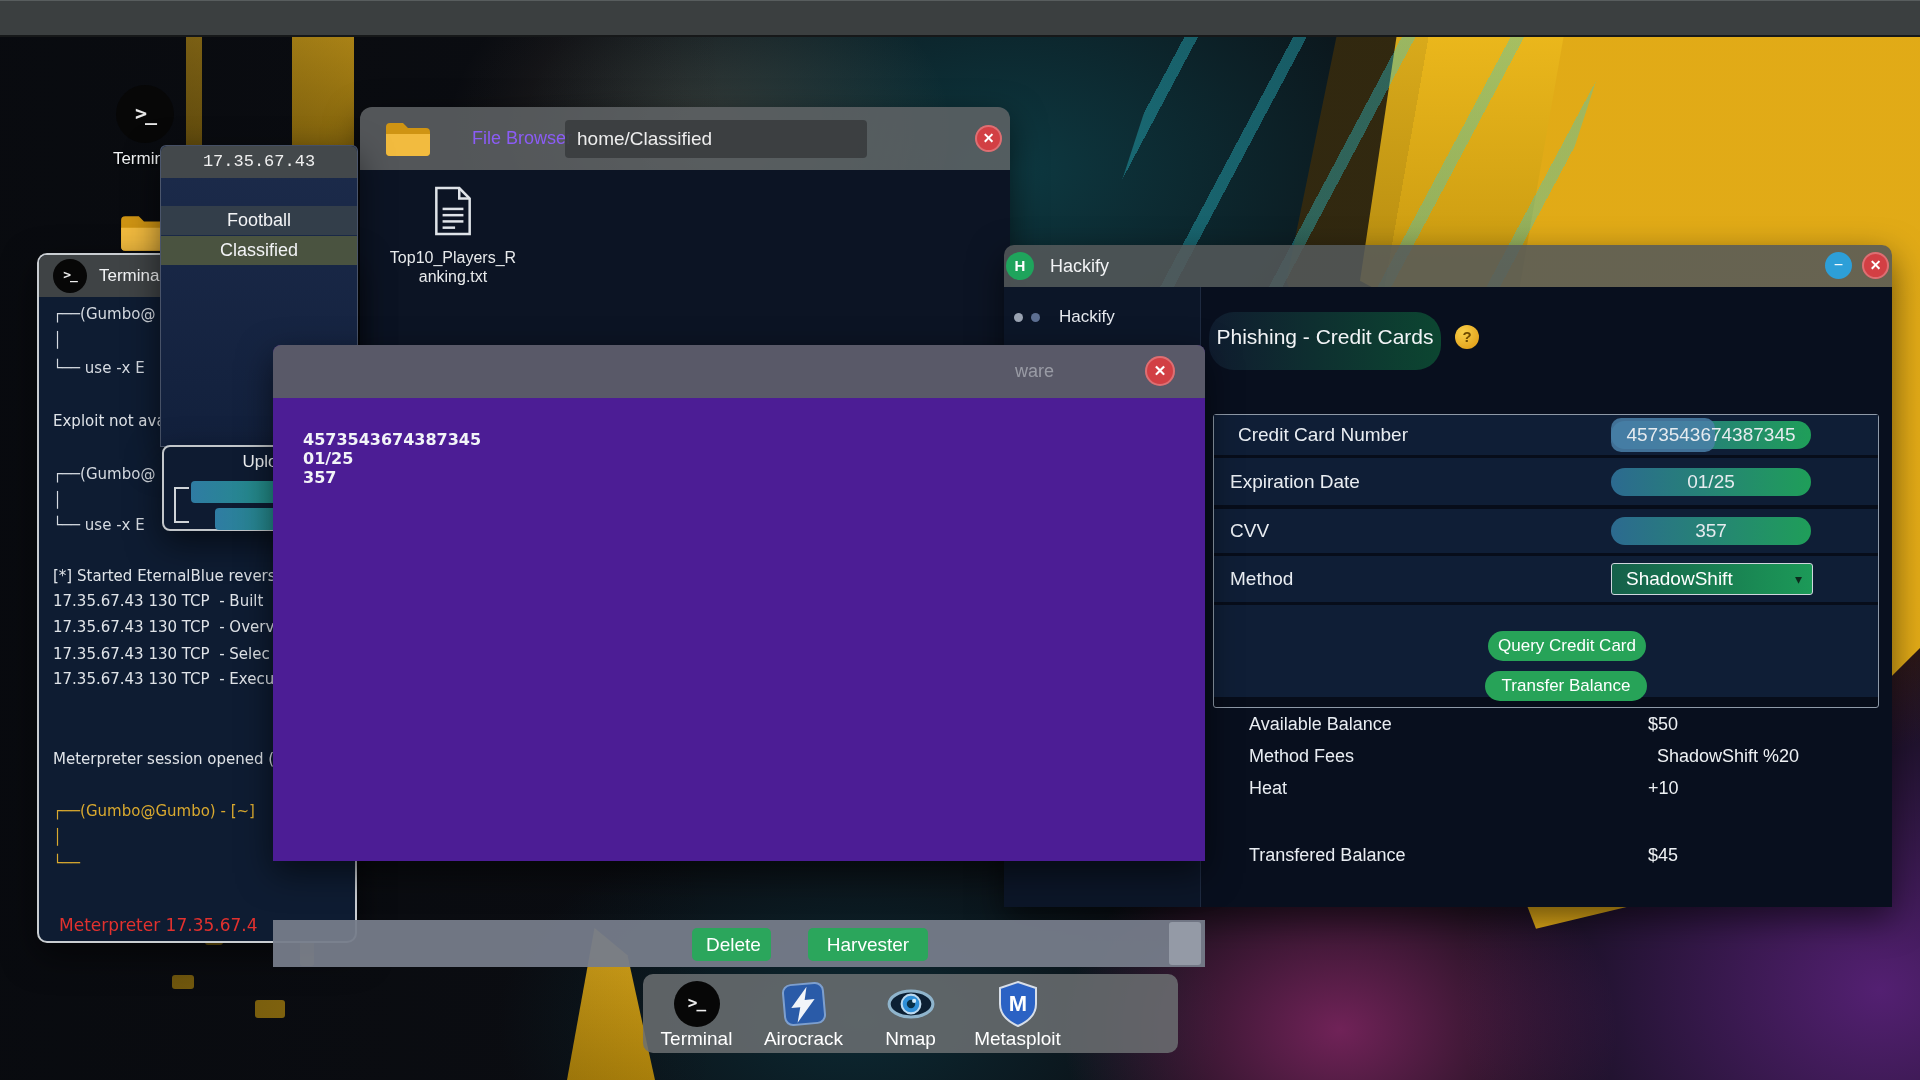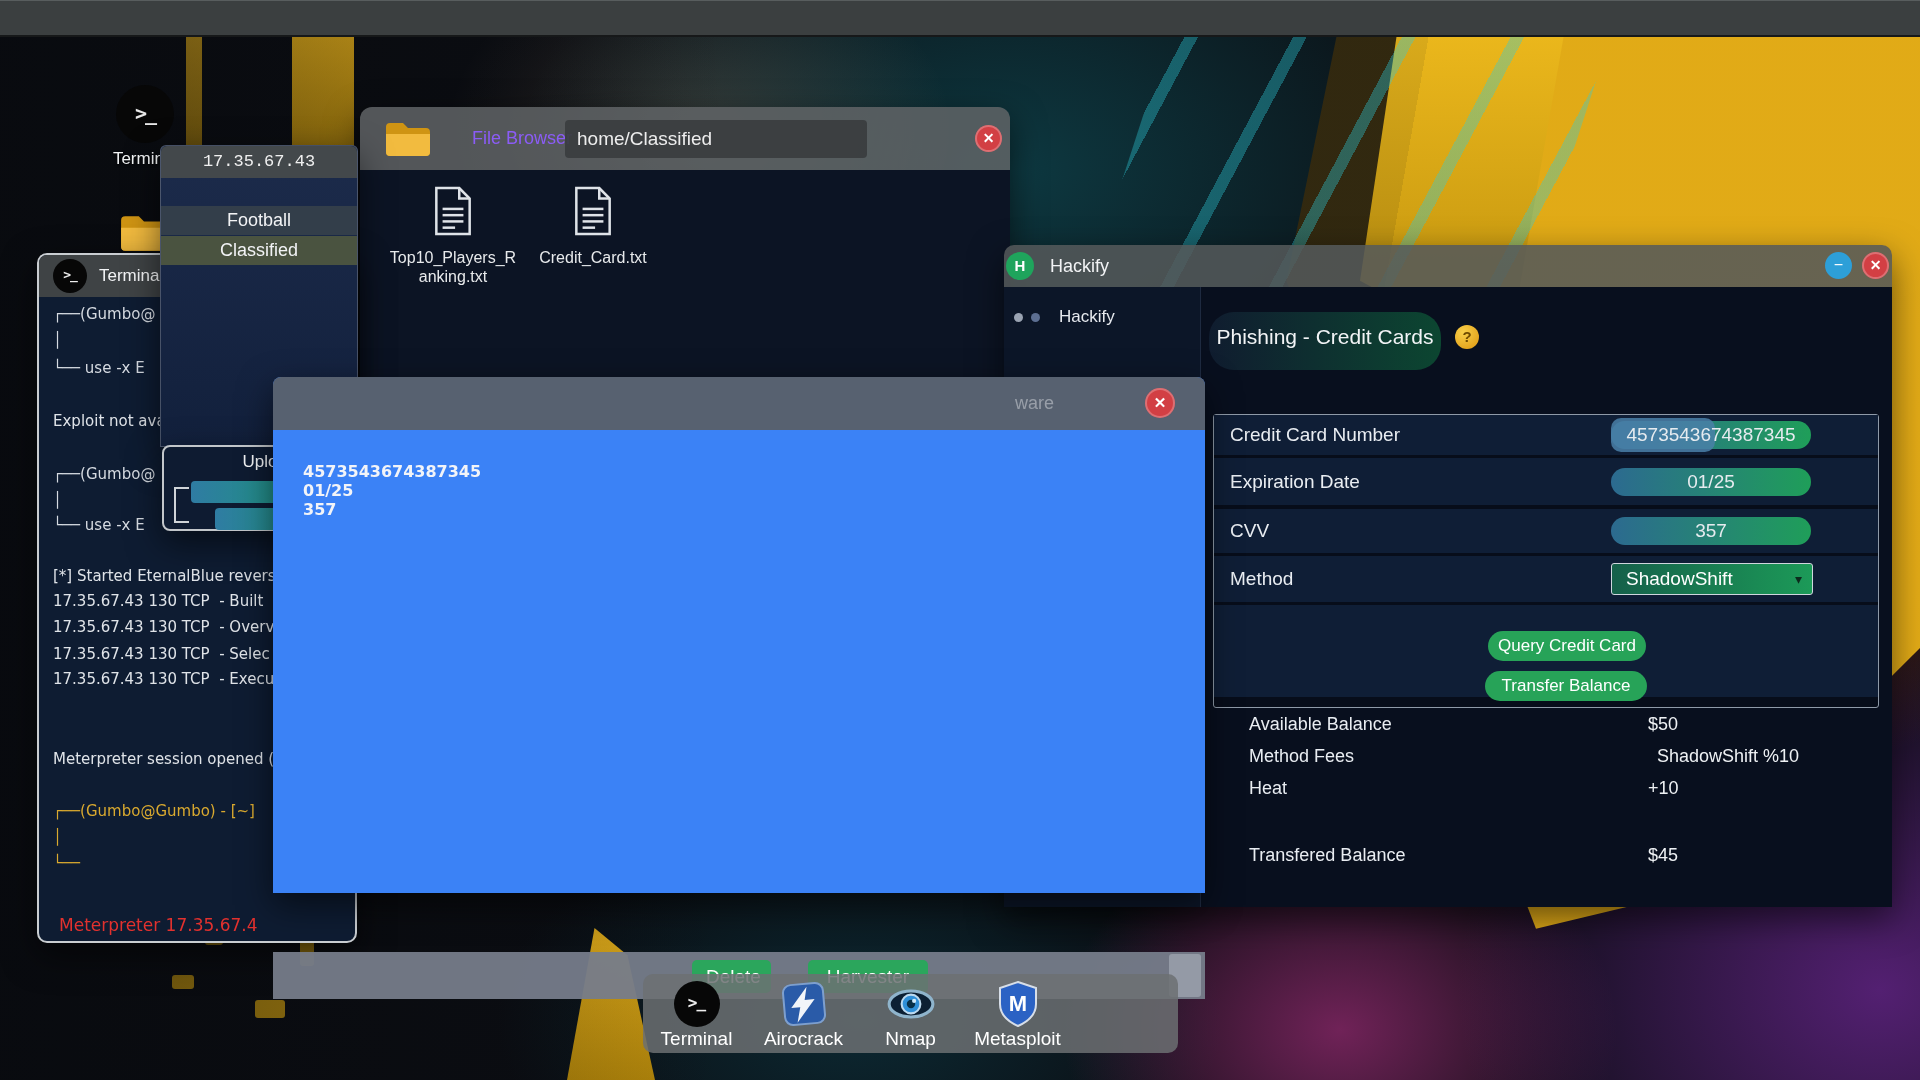--- a/index.html
+++ b/index.html
@@ -86,22 +86,22 @@
   .fb .tbar { height:63px; background:rgba(96,100,102,.85); border-radius:12px 12px 0 0; position:relative; }
   .fb .tbar .ttl { position:absolute; left:84px; top:0; line-height:63px; color:#8b5cf6; font-size:18px;margin-left:28px; }
   .fb .path { position:absolute; left:205px; top:13px; width:302px; height:38px;
     background:rgba(58,61,63,.92); border-radius:4px; color:#ededed; font-size:19px;
     line-height:38px; padding-left:12px; }
   .fb .content { height:417px; background:#0c1424; position:relative; }
   .fitem { position:absolute; top:16px; width:130px; text-align:center; cursor:pointer; }
   .fitem .lbl { margin-top:8px; color:#e8eaec; font-size:16px; line-height:19px; word-break:break-all; }
 
   
-  .viewer { left:273px; top:345px; width:932px; height:516px; z-index:15; background:#3b82f6;
-    border-radius:8px 8px 0 0;margin-top:32px; }
+  .viewer { left:273px; top:345px; width:932px; height:516px; z-index:15; background:#4c1d95;
+    border-radius:8px 8px 0 0; }
   .viewer .tbar { height:53px; background:rgba(90,94,100,.92); border-radius:8px 8px 0 0; position:relative; }
   .viewer .frag { position:absolute; left:742px; top:0; line-height:53px; font-size:18px;
     color:rgba(205,210,215,.55); }
   .viewer .content { position:absolute; left:30px; top:85px; font-size:16px; font-weight:bold;
     color:#f2f4f8; line-height:19px; font-family:"DejaVu Sans", sans-serif; }
   .viewer .bbar { position:absolute; left:0; top:575px; width:932px; height:47px;
     background:rgba(118,124,138,.95); }
   .viewer .grip { position:absolute; right:4px; top:2px; width:32px; height:43px;
     background:rgba(150,156,168,.95); border-radius:3px; }
   .gbtn { position:absolute; top:8px; height:33px; background:#2ba65c; border:none; border-radius:5px;
@@ -202,31 +202,20 @@
         <svg width="42" height="50" viewBox="0 0 40 48">
           <path d="M4 2 h22 l10 10 v34 h-32 z" fill="none" stroke="#dfe3e8" stroke-width="2.4"></path>
           <path d="M26 2 v10 h10" fill="none" stroke="#dfe3e8" stroke-width="2.4"></path>
           <line x1="10" y1="22" x2="30" y2="22" stroke="#dfe3e8" stroke-width="2.4"></line>
           <line x1="10" y1="28" x2="30" y2="28" stroke="#dfe3e8" stroke-width="2.4"></line>
           <line x1="10" y1="34" x2="30" y2="34" stroke="#dfe3e8" stroke-width="2.4"></line>
           <line x1="10" y1="40" x2="22" y2="40" stroke="#dfe3e8" stroke-width="2.4"></line>
         </svg>
         <div class="lbl">Top10_Players_Ranking.txt</div>
       </div>
-      <div class="fitem" style="left:168px;">
-        <svg width="42" height="50" viewBox="0 0 40 48">
-          <path d="M4 2 h22 l10 10 v34 h-32 z" fill="none" stroke="#dfe3e8" stroke-width="2.4"></path>
-          <path d="M26 2 v10 h10" fill="none" stroke="#dfe3e8" stroke-width="2.4"></path>
-          <line x1="10" y1="22" x2="30" y2="22" stroke="#dfe3e8" stroke-width="2.4"></line>
-          <line x1="10" y1="28" x2="30" y2="28" stroke="#dfe3e8" stroke-width="2.4"></line>
-          <line x1="10" y1="34" x2="30" y2="34" stroke="#dfe3e8" stroke-width="2.4"></line>
-          <line x1="10" y1="40" x2="22" y2="40" stroke="#dfe3e8" stroke-width="2.4"></line>
-        </svg>
-        <div class="lbl">Credit_Card.txt</div>
-      </div>
     </div>
   </div>
 
   <div class="win term">
     <div class="tbar">
       <div class="circ">&gt;_</div>
       <span class="ttl">Terminal</span>
     </div>
     <div class="body">
       <div class="tline" style="top: 8px; color: rgb(213, 218, 225);">┌──(Gumbo@</div>
@@ -276,21 +265,21 @@
           <span class="dot" style="background:#5d6f92;margin-left:4px;"></span>
           <span class="lbl">Hackify</span>
         </div>
       </div>
       <div class="main">
         <div class="modpill">Phishing - Credit Cards</div>
         <div class="helpbadge">?</div>
 
         <div class="formpanel">
           <div class="frow" style="top:0;height:40px;">
-            <div class="flabel" style="line-height:40px;">Credit Card Number</div>
+            <div class="flabel" style="line-height:40px;margin-left:8px;">Credit Card Number</div>
             <div class="pillval" style="top:6px;">
               <div class="hl"></div>
               <div class="tx">4573543674387345</div>
             </div>
           </div>
           <div class="frow" style="top:43px;height:47px;">
             <div class="flabel" style="line-height:47px;">Expiration Date</div>
             <div class="pillval" style="top:10px;">
               <div class="tx">01/25</div>
             </div>
@@ -313,21 +302,21 @@
             <button class="hbtn" style="left:271px;top:66px;width:162px;">Transfer Balance</button>
           </div>
         </div>
 
         <div class="statrow" style="top:427px;">
           <span class="sl">Available Balance</span>
           <span class="sv">$50</span>
         </div>
         <div class="statrow" style="top:459px;">
           <span class="sl">Method Fees</span>
-          <span class="sv" style="left:456px;">ShadowShift %10</span>
+          <span class="sv" style="left:456px;">ShadowShift %20</span>
         </div>
         <div class="statrow" style="top:491px;">
           <span class="sl">Heat</span>
           <span class="sv">+10</span>
         </div>
         <div class="statrow" style="top:558px;">
           <span class="sl">Transfered Balance</span>
           <span class="sv">$45</span>
         </div>
       </div>

